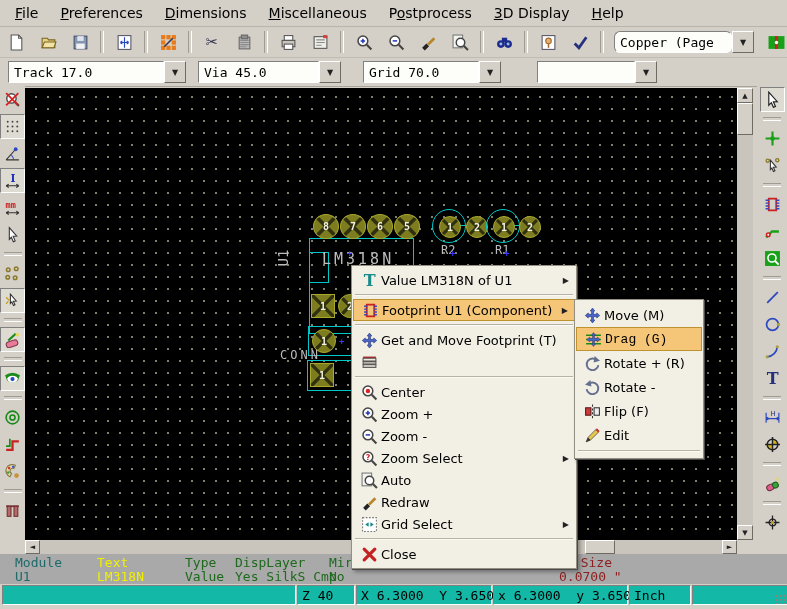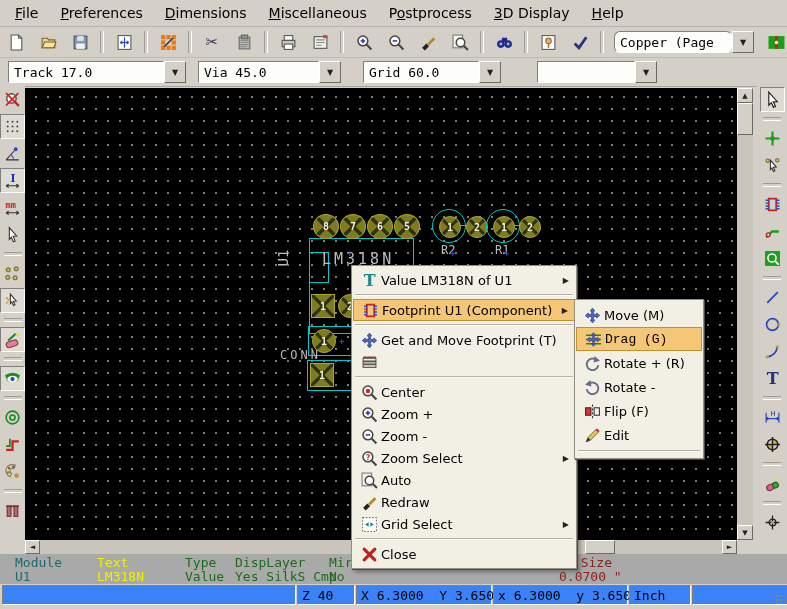--- a/index.html
+++ b/index.html
@@ -73,21 +73,21 @@
   .mil{white-space:nowrap;}
   .marr{position:absolute;right:6px;font-size:8px;color:#222;}
   .msep{height:0;border-top:1px solid #b7b2a6;border-bottom:1px solid #fcfaf4;margin:3px 2px;}
 
   
   #status-info{position:absolute;left:0;top:554px;width:787px;height:30px;background:#a9a9a9;
         font-family:"DejaVu Sans Mono",monospace;font-size:13px;line-height:15px;}
   #status-info .fld{position:absolute;white-space:pre;padding-left:7px;}
   .c-teal{color:#1d6a6a;} .c-yel{color:#f0f000;} .c-grn{color:#1d6a1d;} .c-red{color:#8c1f1f;}
   #status-fields{position:absolute;left:0;top:584px;width:787px;height:22px;background:#d4d0c8;}
-  .sfield{position:absolute;top:1px;height:18px;background:#3b82f6;border:1px solid;
+  .sfield{position:absolute;top:1px;height:18px;background:#14b8a6;border:1px solid;
         border-color:#808080 #fff #fff #808080;font-family:"DejaVu Sans Mono",monospace;font-size:13px;
         display:flex;align-items:center;padding:0 4px;white-space:pre;}
   #grip{position:absolute;right:2px;bottom:2px;width:10px;height:10px;
         background-image:radial-gradient(#8a867e 1px,transparent 1.2px);background-size:4px 4px;}
 </style>
 </head>
 <body>
 
 <div id="menubar">
   <span class="mb-item"><u>F</u>ile</span>
@@ -269,21 +269,21 @@
 <div id="toolbar-aux">
   <span class="combo" style="width:178px;margin-left:8px;">
     <span class="cfield" style="flex:1;">Track 17.0</span>
     <span class="cbtn">▼</span>
   </span>
   <span class="combo" style="width:143px;">
     <span class="cfield" style="flex:1;">Via 45.0</span>
     <span class="cbtn">▼</span>
   </span>
   <span class="combo" style="width:138px;margin-left:16px;">
-    <span class="cfield" style="flex:1;">Grid 60.0</span>
+    <span class="cfield" style="flex:1;">Grid 70.0</span>
     <span class="cbtn">▼</span>
   </span>
   <span class="combo" style="width:120px;margin-left:30px;">
     <span class="cfield" style="flex:1;"></span>
     <span class="cbtn">▼</span>
   </span>
 </div>
 
 <div id="left-toolbar">
   <span class="sbtn">

